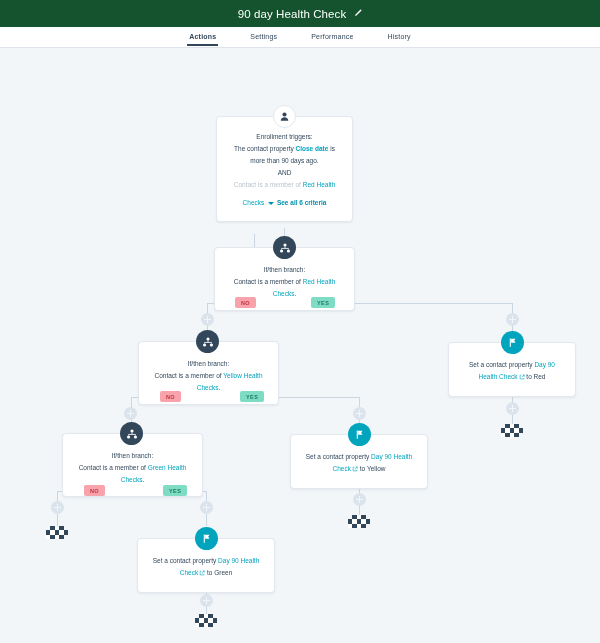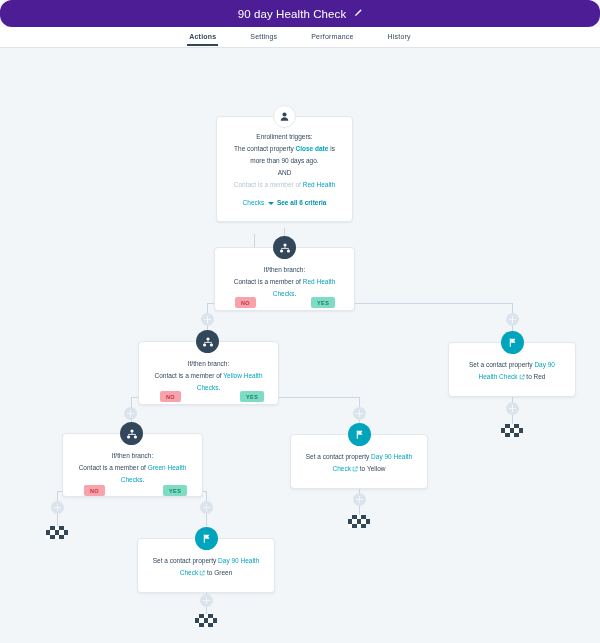--- a/index.html
+++ b/index.html
@@ -6,24 +6,23 @@
   html, body {
     width: 600px; height: 643px;
     font-family: "Liberation Sans", sans-serif;
     background: #f5f8fa;
     overflow: hidden;
   }
 
   
   .topbar {
     height: 27px;
-    background: #4c1d95;
+    background: #14532d;
     display: flex; align-items: center; justify-content: center;
     position: relative;
-    border-radius: 12px;
   }
   .topbar-title {
     color: #ffffff;
     font-size: 11.5px;
     letter-spacing: .1px;
   }
   .edit-icon {
     margin-left: 7px;
     display: inline-flex; align-items: center;
     cursor: pointer;

